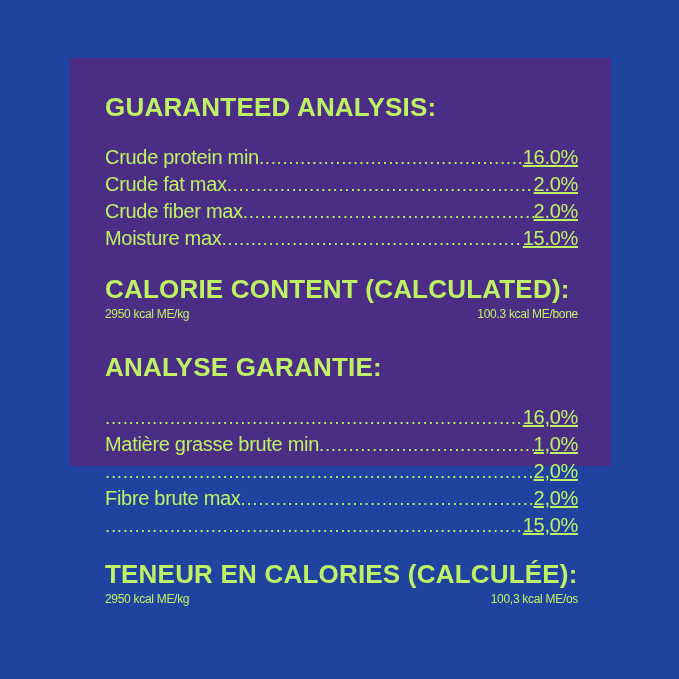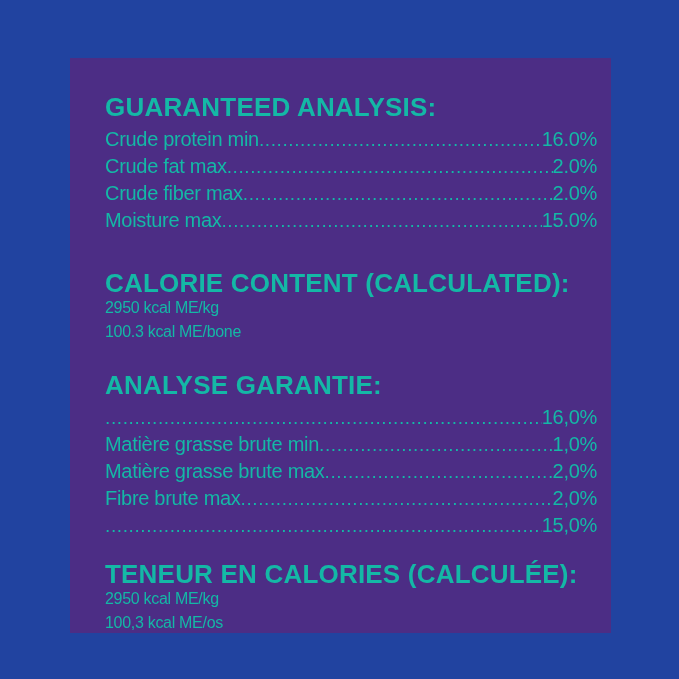--- a/index.html
+++ b/index.html
@@ -13,36 +13,36 @@
     width: 679px;
     height: 679px;
     background: #2143a0;
     overflow: hidden;
   }
   .panel {
     position: absolute;
     left: 70px;
     top: 58px;
     width: 541px;
-    height: 575px;
+    height: 408px;
     background: #4c2d85;
     box-sizing: border-box;
-    padding: 36px 14px 0 35px;
-    color: #14b8a6;
+    padding: 36px 33px 0 35px;
+    color: #bef264;
   }
   .section-heading {
     font-size: 26px;
     line-height: 26px;
     font-weight: 700;
     letter-spacing: 0.2px;
     margin: 0;
     white-space: nowrap;
   }
   .rows {
-    margin-top: 6px;
+    margin-top: 24px;
   }
   .row {
     display: flex;
     align-items: baseline;
     font-size: 20px;
     line-height: 27px;
     letter-spacing: -0.3px;
     white-space: nowrap;
   }
   .dots {
@@ -51,32 +51,32 @@
     white-space: nowrap;
     min-width: 10px;
   }
   .dots::after {
     content: "....................................................................................................................................................................................................";
     font-size: 19px;
     letter-spacing: 0.6px;
   }
   .row .value {
     flex: none;
+    text-decoration: underline;
   }
   .kcal-row {
     display: flex;
     justify-content: space-between;
     align-items: baseline;
-    font-size: 16px;
+    font-size: 12px;
     line-height: 24px;
     letter-spacing: -0.3px;
     white-space: nowrap;
-    flex-direction: column;
   }
-  .gap-to-calorie   { margin-top: 36px; }
+  .gap-to-calorie   { margin-top: 24px; }
   .gap-to-analyse   { margin-top: 28px; }
   .gap-to-teneur    { margin-top: 22px; }
 </style>
 </head>
 <body>
 
 <div class="stage">
   <div class="panel">
 
     <h2 class="section-heading">GUARANTEED ANALYSIS:</h2>
@@ -114,21 +114,20 @@
       <div class="row">
         <span class="dots"></span>
         <span class="value">16,0%</span>
       </div>
       <div class="row">
         <span class="lbl">Matière grasse brute min</span>
         <span class="dots"></span>
         <span class="value">1,0%</span>
       </div>
       <div class="row">
-        <span class="lbl">Matière grasse brute max</span>
         <span class="dots"></span>
         <span class="value">2,0%</span>
       </div>
       <div class="row">
         <span class="lbl">Fibre brute max</span>
         <span class="dots"></span>
         <span class="value">2,0%</span>
       </div>
       <div class="row">
         <span class="dots"></span>

